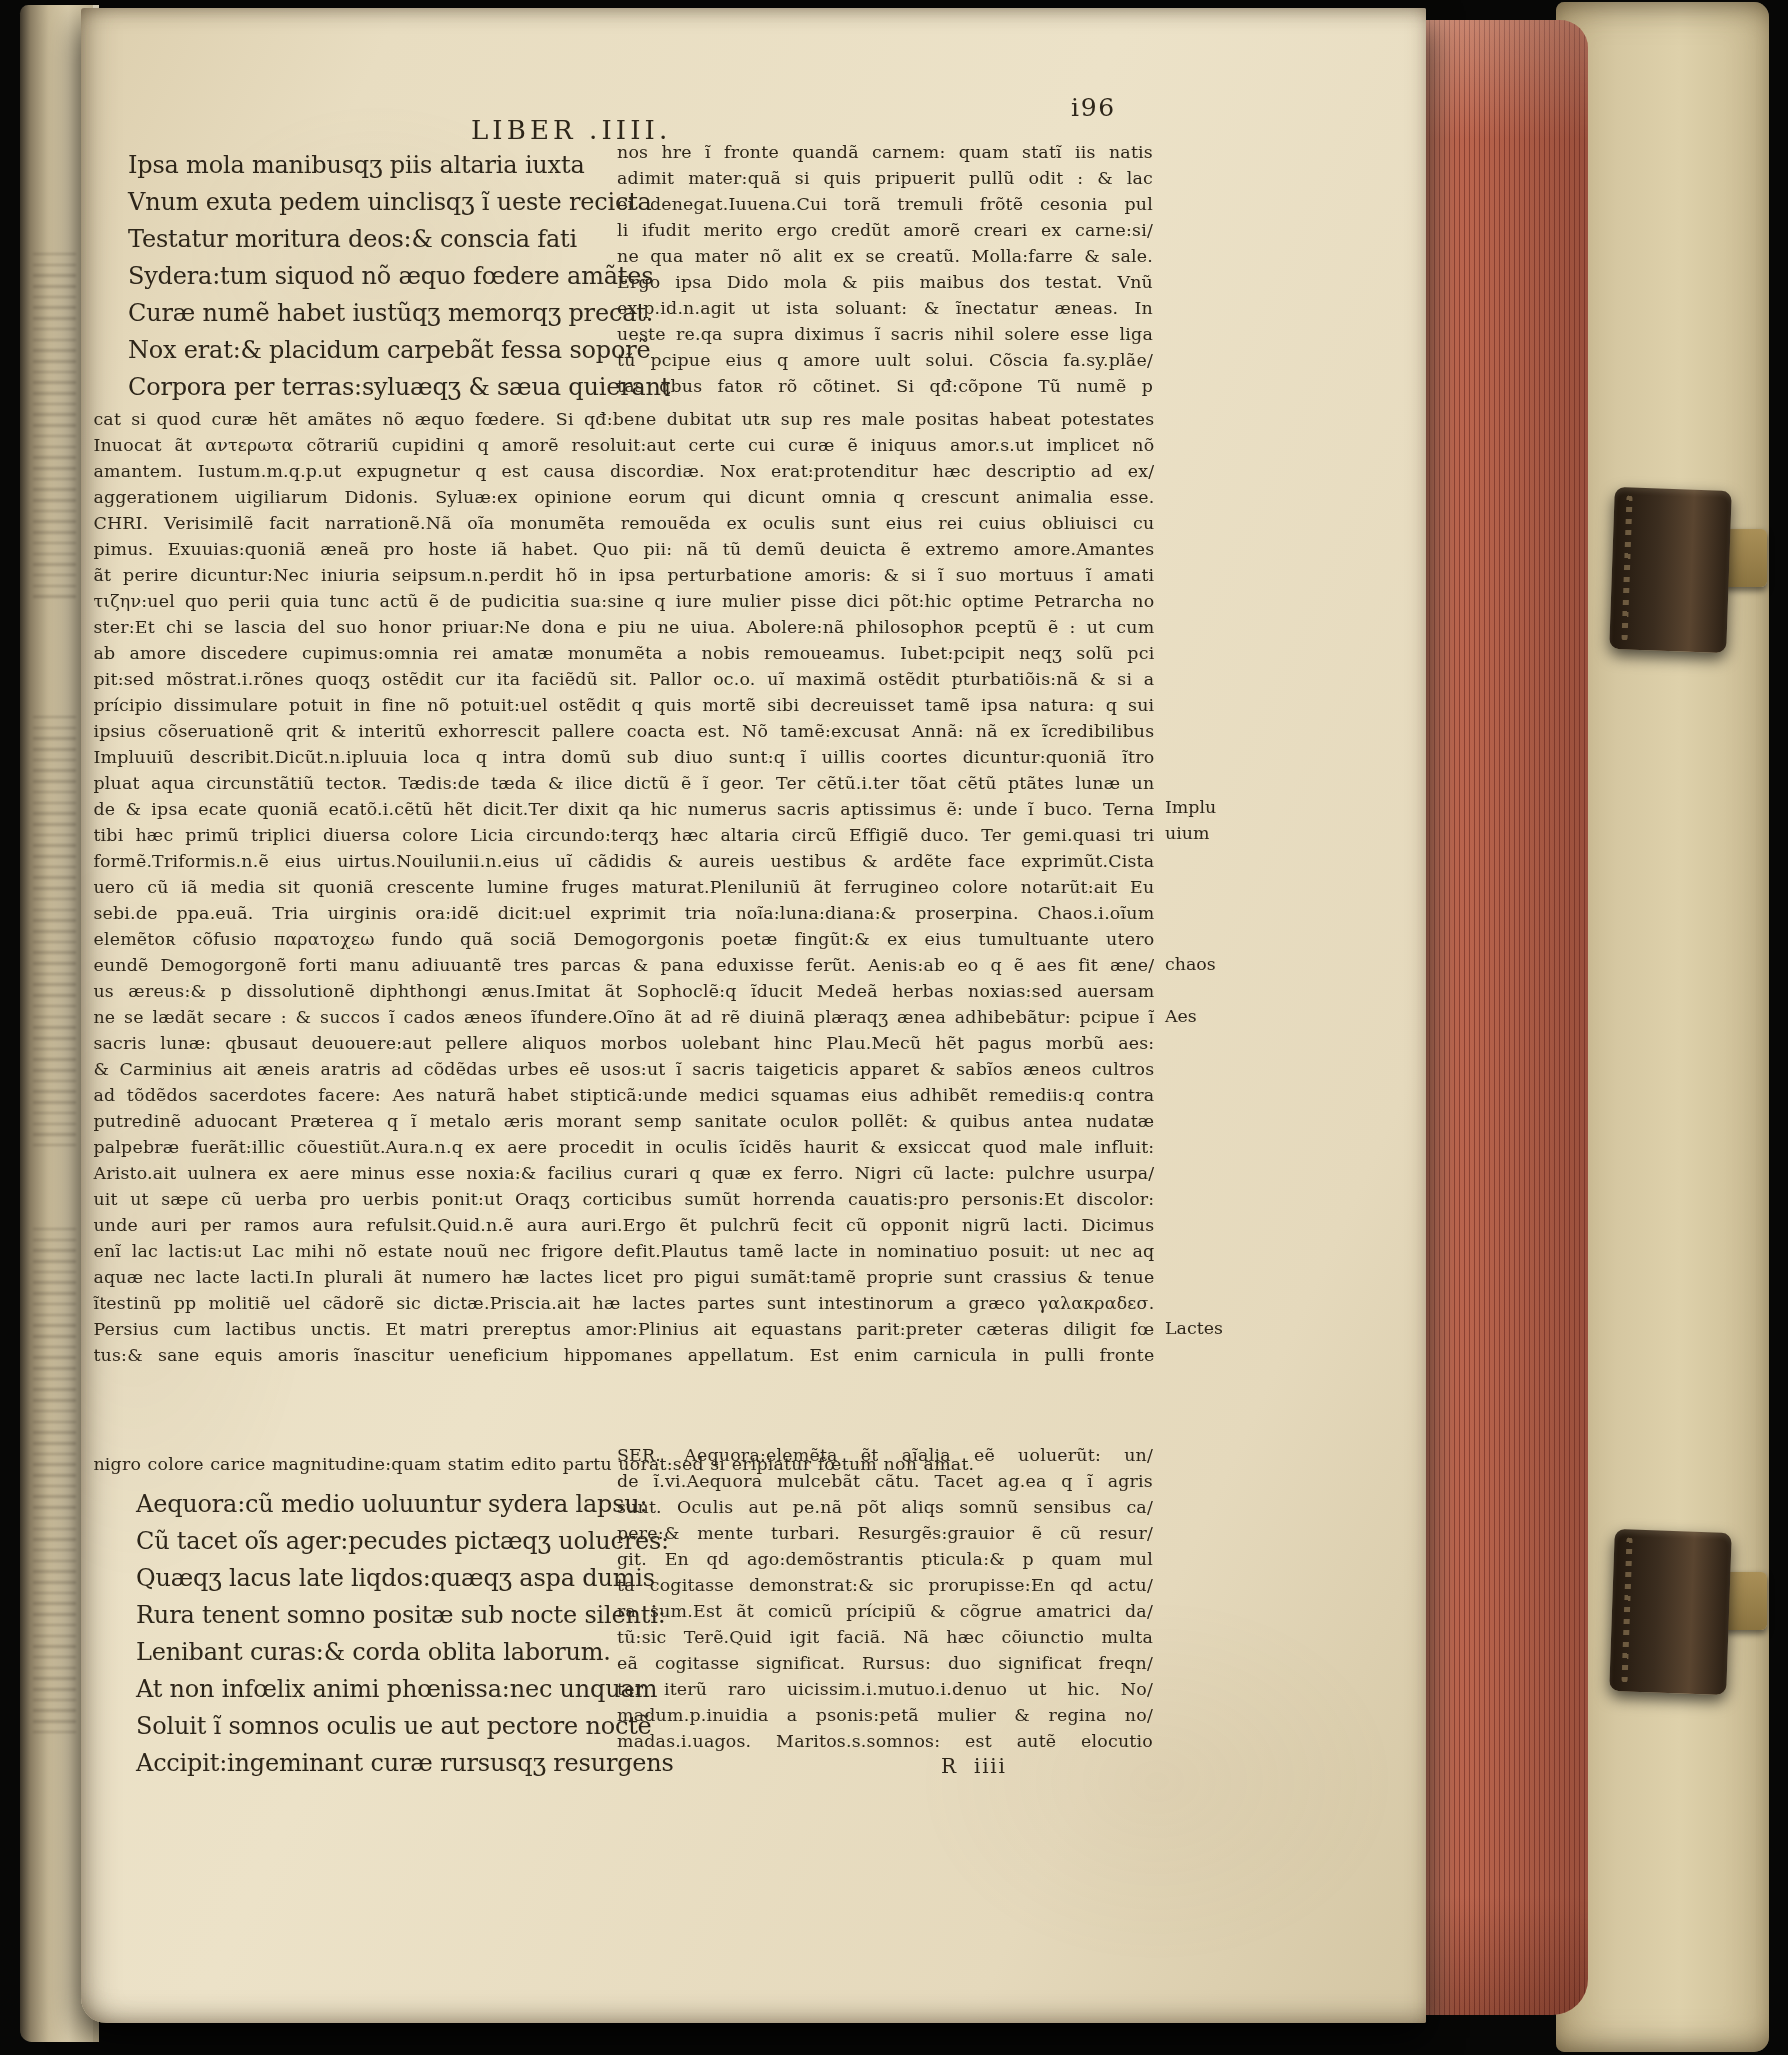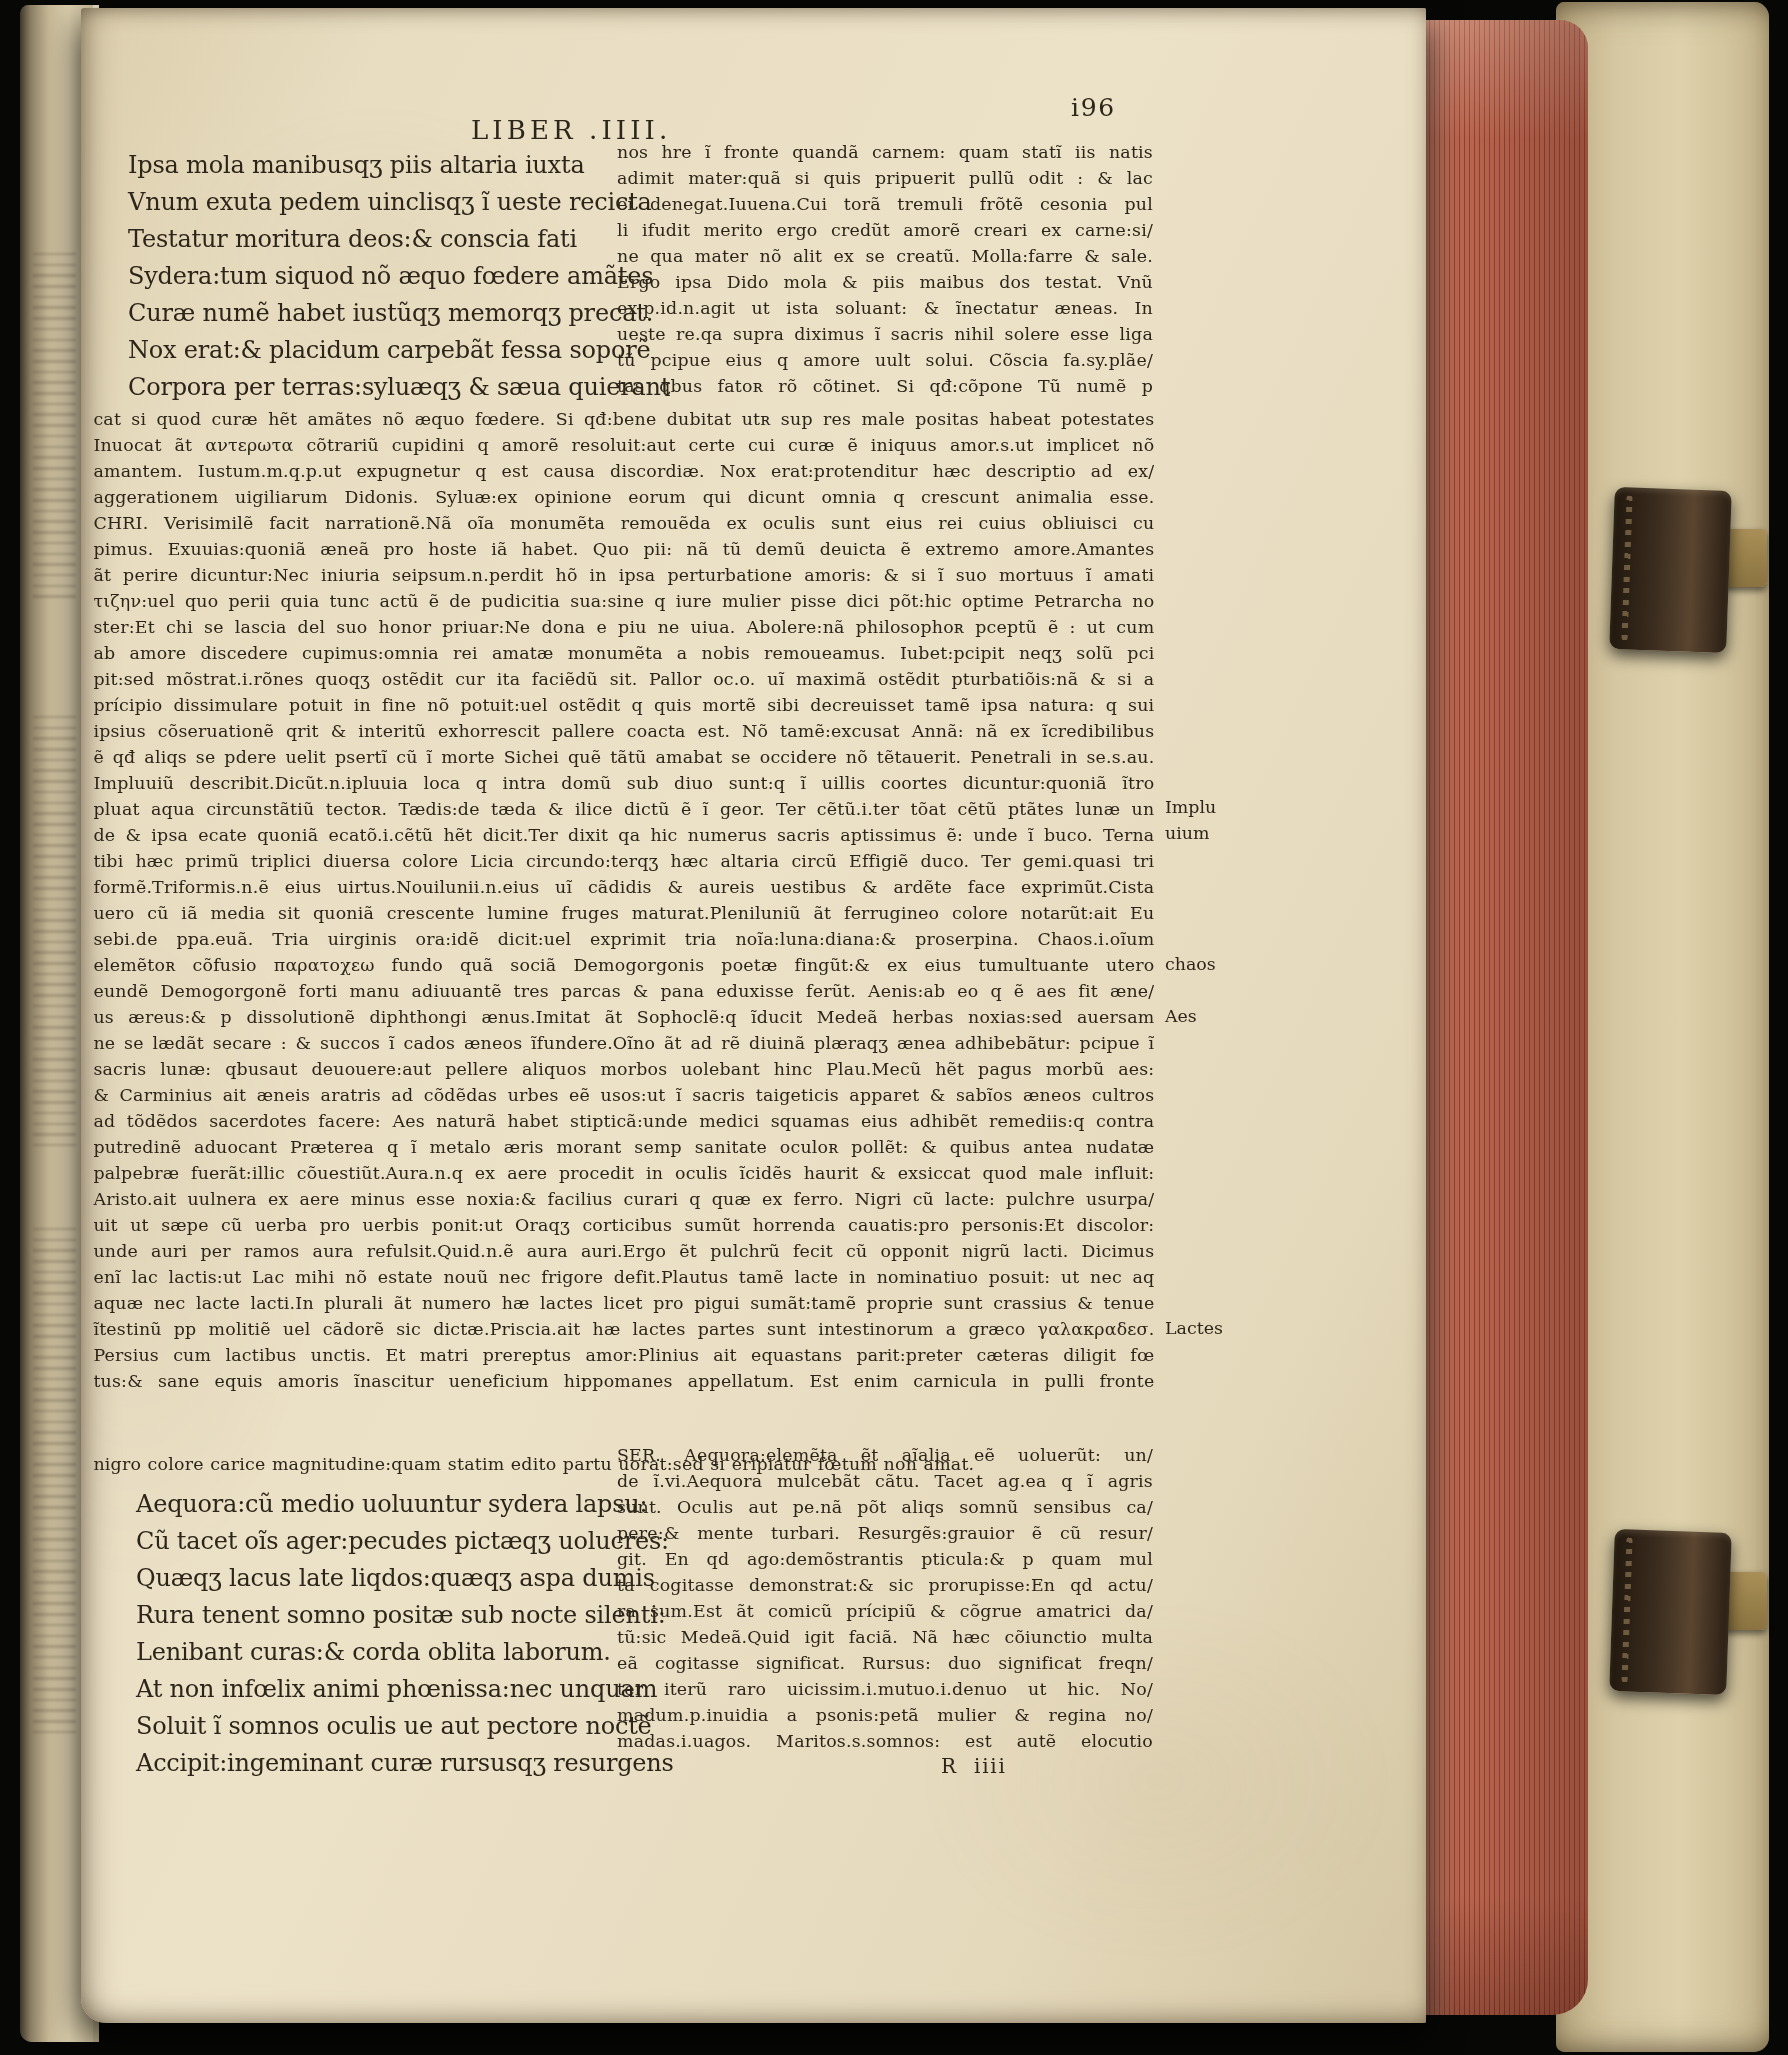--- a/index.html
+++ b/index.html
@@ -125,21 +125,20 @@
         <div class="cline">aggerationem uigiliarum Didonis. Syluæ:ex opinione eorum qui dicunt omnia q crescunt animalia esse.</div>
         <div class="cline">CHRI.  Verisimilẽ facit narrationẽ.Nã oĩa monumẽta remouẽda ex oculis sunt eius rei cuius obliuisci cu</div>
         <div class="cline">pimus. Exuuias:quoniã æneã pro hoste iã habet. Quo pii: nã tũ demũ deuicta ẽ extremo amore.Amantes</div>
         <div class="cline">ãt perire dicuntur:Nec iniuria seipsum.n.perdit hõ in ipsa perturbatione amoris: &amp; si ĩ suo mortuus ĩ amati</div>
         <div class="cline">τιζην:uel quo perii quia tunc actũ ẽ de pudicitia sua:sine q iure mulier pisse dici põt:hic optime Petrarcha no</div>
         <div class="cline">ster:Et chi se lascia del suo honor priuar:Ne dona e piu ne uiua. Abolere:nã philosophoʀ pceptũ ẽ : ut cum</div>
         <div class="cline">ab amore discedere cupimus:omnia rei amatæ monumẽta a nobis remoueamus. Iubet:pcipit neqʒ solũ pci</div>
         <div class="cline">pit:sed mõstrat.i.rõnes quoqʒ ostẽdit cur ita faciẽdũ sit. Pallor oc.o. uĩ maximã ostẽdit pturbatiõis:nã &amp; si a</div>
         <div class="cline">prícipio dissimulare potuit in fine nõ potuit:uel ostẽdit q quis mortẽ sibi decreuisset tamẽ ipsa natura: q sui</div>
         <div class="cline">ipsius cõseruationẽ qrit &amp; interitũ exhorrescit pallere coacta est. Nõ tamẽ:excusat Annã: nã ex ĩcredibilibus</div>
-        <div class="cline">ẽ qđ aliqs se pdere uelit psertĩ cũ ĩ morte Sichei quẽ tãtũ amabat se occidere nõ tẽtauerit. Penetrali in se.s.au.</div>
         <div class="cline">Impluuiũ describit.Dicũt.n.ipluuia loca q intra domũ sub diuo sunt:q ĩ uillis coortes dicuntur:quoniã ĩtro</div>
         <div class="cline">pluat aqua circunstãtiũ tectoʀ. Tædis:de tæda &amp; ilice dictũ ẽ ĩ geor. Ter cẽtũ.i.ter tõat cẽtũ ptãtes lunæ un</div>
         <div class="cline">de &amp; ipsa ecate quoniã ecatõ.i.cẽtũ hẽt dicit.Ter dixit qa hic numerus sacris aptissimus ẽ: unde ĩ buco. Terna</div>
         <div class="cline">tibi hæc primũ triplici diuersa colore Licia circundo:terqʒ hæc altaria circũ Effigiẽ duco. Ter gemi.quasi tri</div>
         <div class="cline">formẽ.Triformis.n.ẽ eius uirtus.Nouilunii.n.eius uĩ cãdidis &amp; aureis uestibus &amp; ardẽte face exprimũt.Cista</div>
         <div class="cline">uero cũ iã media sit quoniã crescente lumine fruges maturat.Pleniluniũ ãt ferrugineo colore notarũt:ait Eu</div>
         <div class="cline">sebi.de ppa.euã.  Tria uirginis ora:idẽ dicit:uel exprimit tria noĩa:luna:diana:&amp; proserpina.  Chaos.i.oĩum</div>
         <div class="cline">elemẽtoʀ cõfusio παρατοχεω fundo quã sociã Demogorgonis poetæ fingũt:&amp; ex eius tumultuante utero</div>
         <div class="cline">eundẽ Demogorgonẽ forti manu adiuuantẽ tres parcas &amp; pana eduxisse ferũt.  Aenis:ab eo q ẽ aes fit æne/</div>
         <div class="cline">us æreus:&amp; p dissolutionẽ diphthongi ænus.Imitat ãt Sophoclẽ:q ĩducit Medeã herbas noxias:sed auersam</div>
@@ -178,21 +177,21 @@
       </div>
 
     <div class="txt cblock col-bottom-right">
         <div class="cline">SER.   Aequora:elemẽta ẽt aĩalia eẽ uoluerũt: un/</div>
         <div class="cline">de ĩ.vi.Aequora mulcebãt cãtu.  Tacet ag.ea q ĩ agris</div>
         <div class="cline">sunt.  Oculis aut pe.nã põt aliqs somnũ sensibus ca/</div>
         <div class="cline">pere:&amp; mente turbari.  Resurgẽs:grauior ẽ cũ resur/</div>
         <div class="cline">git.  En qd ago:demõstrantis pticula:&amp; p quam mul</div>
         <div class="cline">ta cogitasse demonstrat:&amp; sic prorupisse:En qd actu/</div>
         <div class="cline">ra sum.Est ãt comicũ prícipiũ &amp; cõgrue amatrici da/</div>
-        <div class="cline">tũ:sic Medeã.Quid igit faciã. Nã hæc cõiunctio multa</div>
+        <div class="cline">tũ:sic Terẽ.Quid igit faciã. Nã hæc cõiunctio multa</div>
         <div class="cline">eã cogitasse significat.  Rursus: duo significat freqn/</div>
         <div class="cline">ter iterũ raro uicissim.i.mutuo.i.denuo ut hic.  No/</div>
         <div class="cline">madum.p.inuidia a psonis:petã mulier &amp; regina no/</div>
         <div class="cline">madas.i.uagos.  Maritos.s.somnos: est autẽ elocutio</div>
       </div>
 
     <div class="txt signature">R iiii</div>
   </div>
 
   <div class="catch c1"></div>

